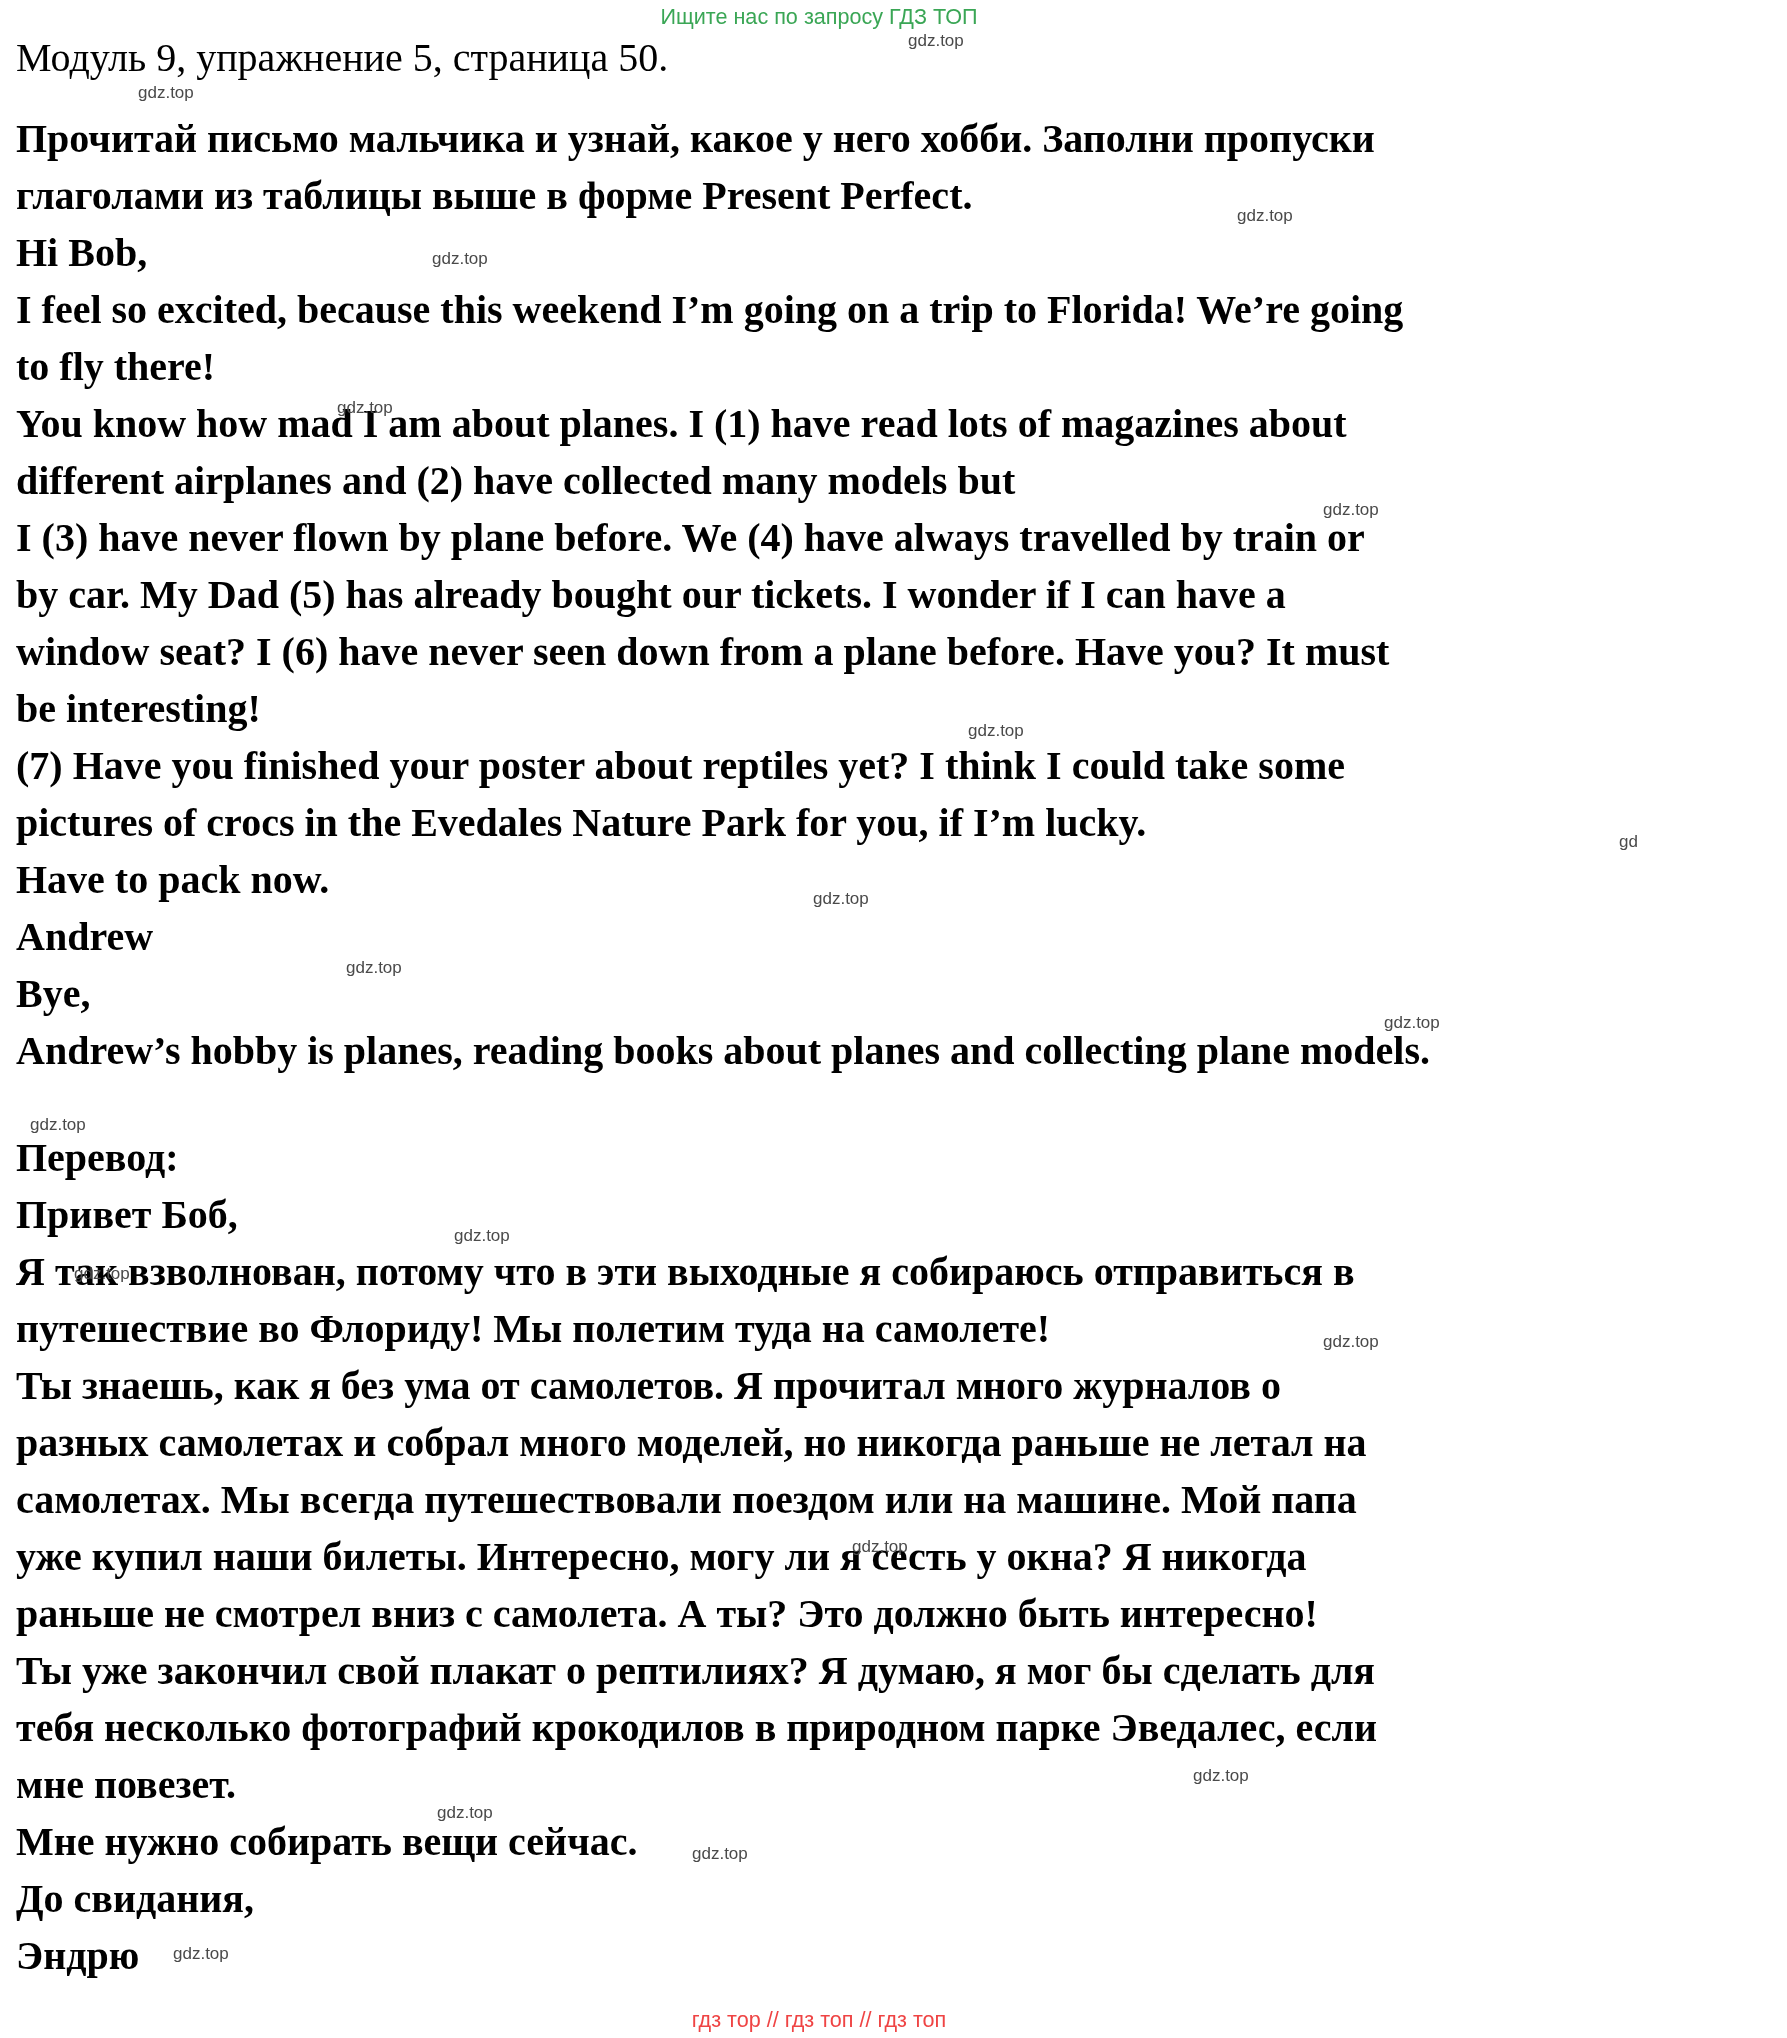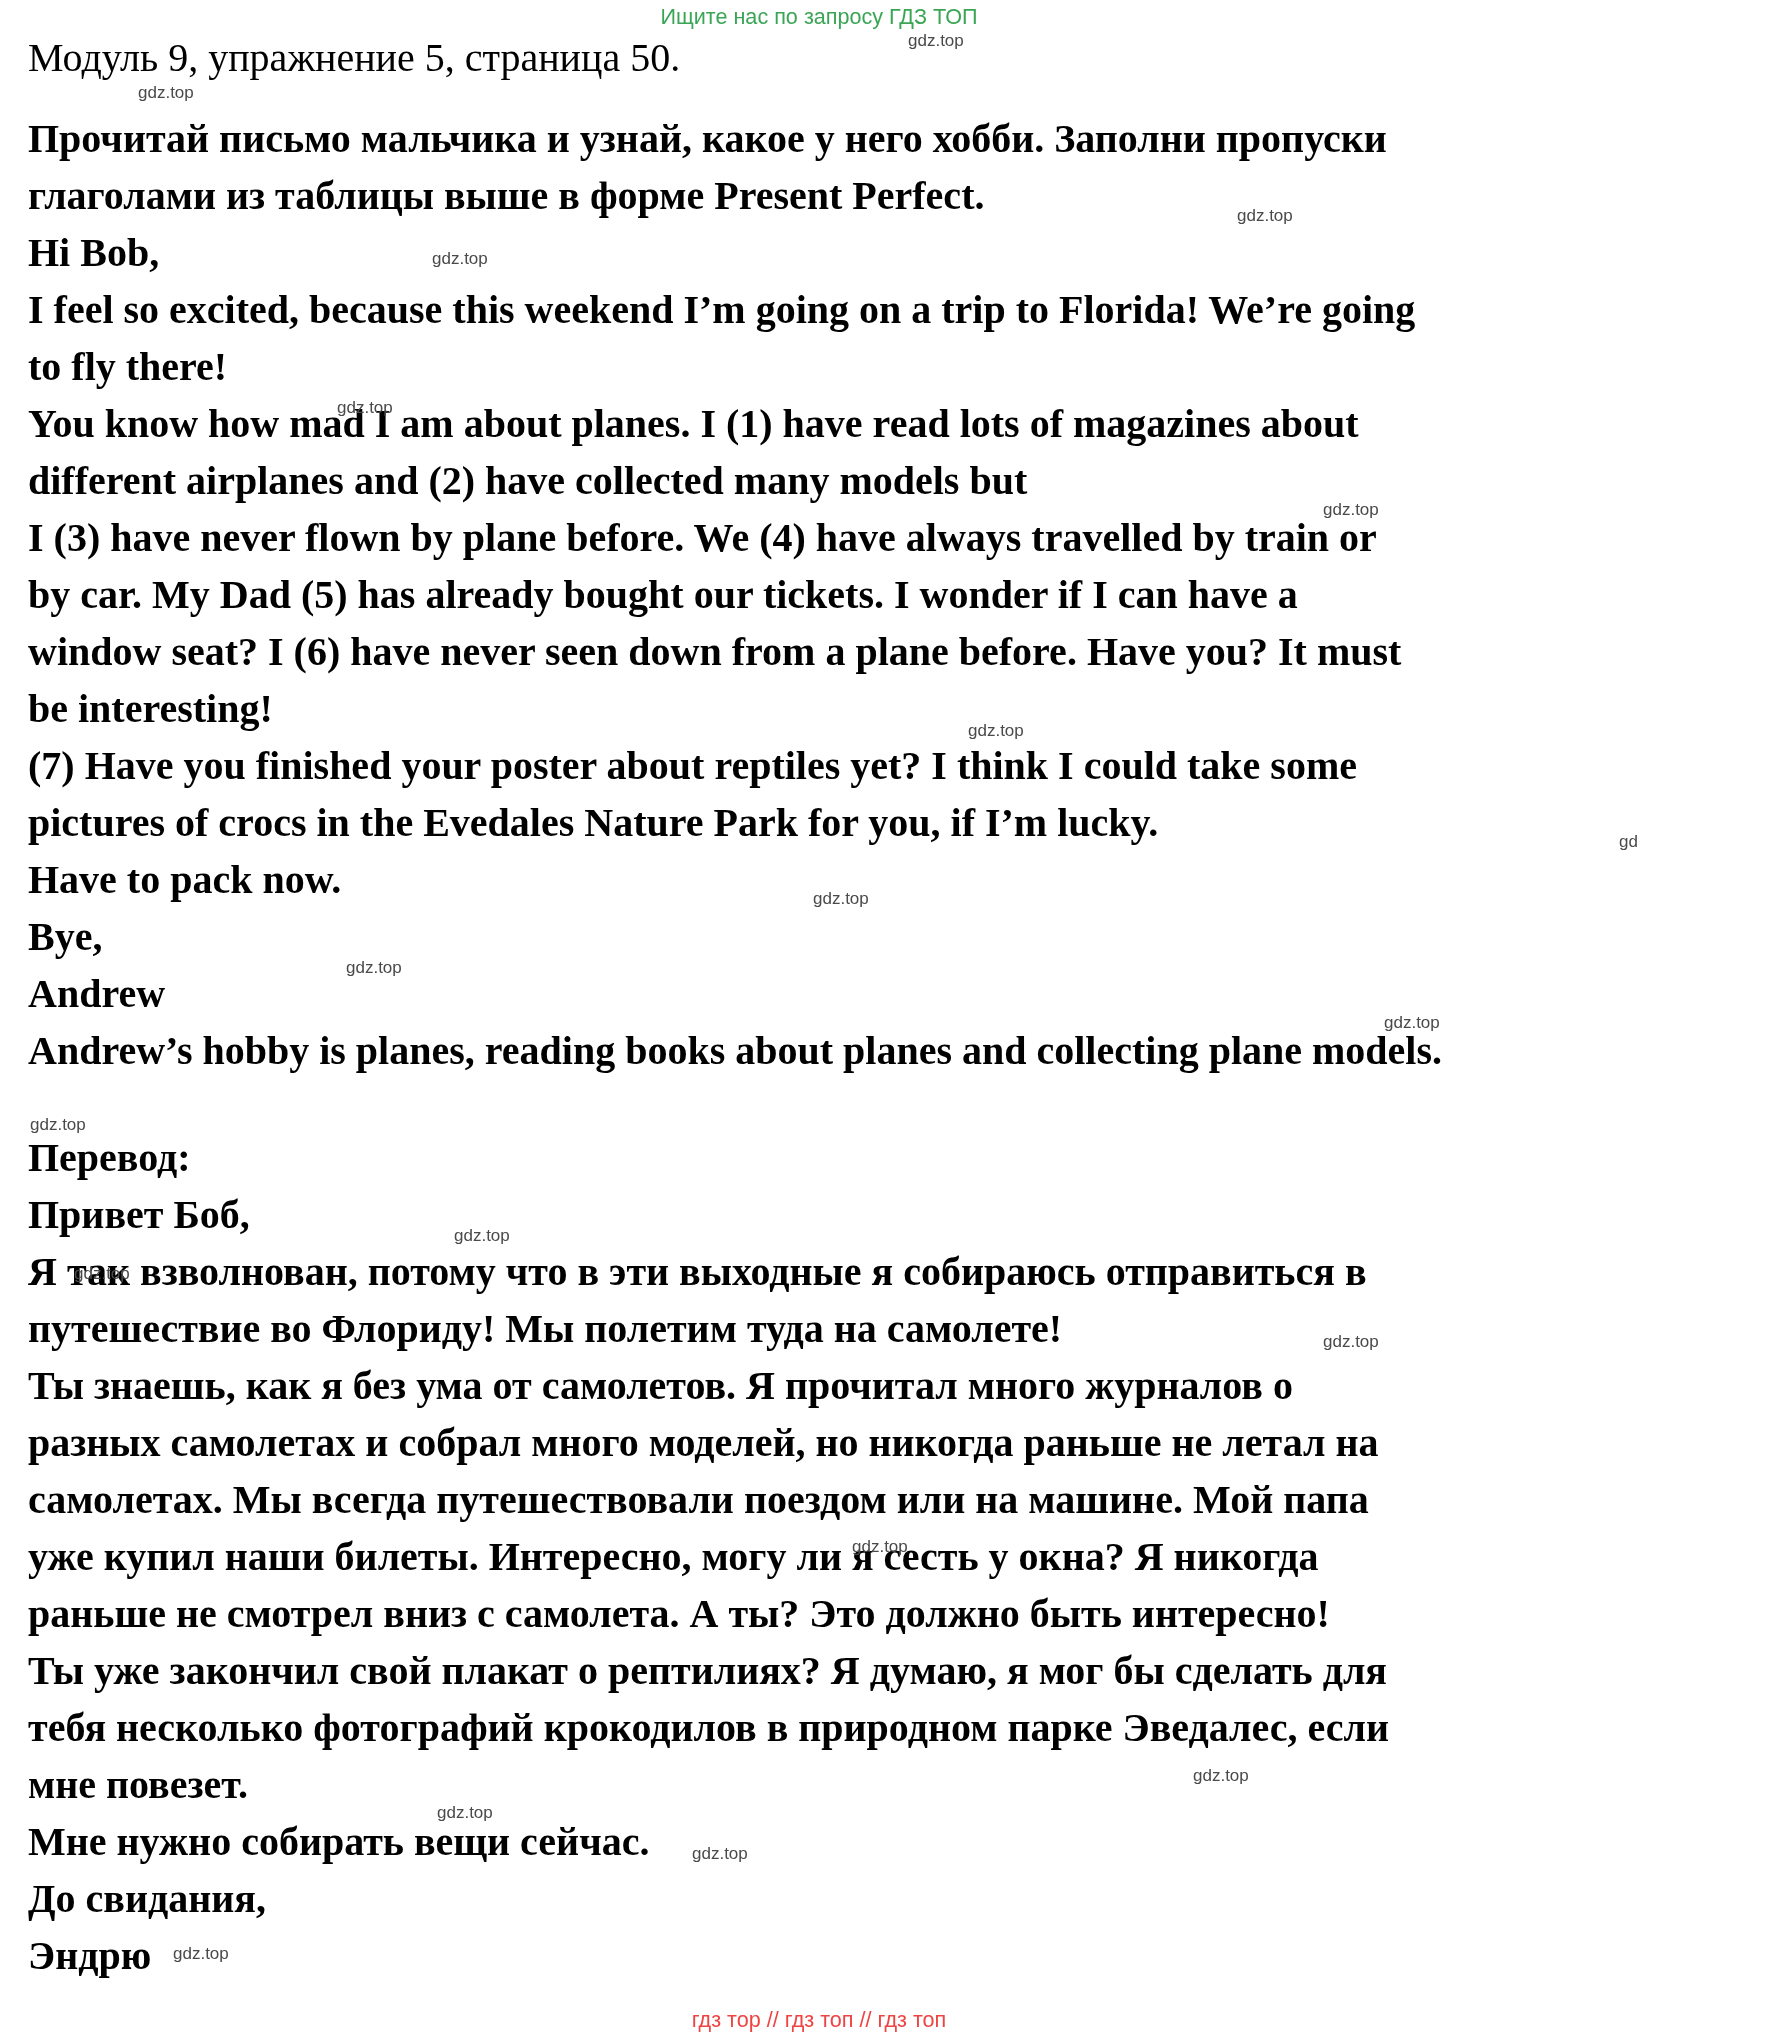--- a/index.html
+++ b/index.html
@@ -15,21 +15,21 @@
     background: #ffffff;
     overflow: hidden;
   }
   .top-banner {
     position: absolute; top: 4.3px; left: 0; width: 100%;
     text-align: center;
     font-family: "Liberation Sans", "DejaVu Sans", sans-serif;
     font-size: 21.6px; color: #3aa655;
   }
   .content {
-    position: absolute; top: 29px; left: 28px; right: 17.3px;
+    position: absolute; top: 29px; left: 16px; right: 17.3px;
     font-size: 40px; line-height: 57px;
   }
   .title { font-size: 40px; font-weight: normal; margin-bottom: 24px; }
   .instruction { margin-bottom: 38px; }
   .para { margin: 0; }
   .translation { margin-top: 50px; }
   .bold { font-weight: bold; }
   .seg { font-weight: bold; text-align: right; }
   .seg-bold { font-weight: bold; }
   .wm {
@@ -57,22 +57,22 @@
 
     <p class="para instruction"><span class="seg">Прочитай письмо мальчика и узнай, какое у него хобби. Заполни пропуски</span><br><span class="seg">глаголами из таблицы выше в форме Present Perfect.</span></p>
 
     <div class="letter">
       <p class="para"><span class="seg">Hi Bob,</span></p>
       <p class="para"><span class="seg">I feel so excited, because this weekend I’m going on a trip to Florida! We’re going</span><br><span class="seg">to fly there!</span></p>
       <p class="para"><span class="seg">You know how mad I am about planes. I </span><span class="seg-bold">(1) have read</span><span class="seg"> lots of magazines about</span><br><span class="seg">different airplanes and </span><span class="seg-bold">(2) have collected</span><span class="seg"> many models but</span></p>
       <p class="para"><span class="seg">I </span><span class="seg-bold">(3) have</span><span class="seg"> never </span><span class="seg-bold">flown</span><span class="seg"> by plane before. We </span><span class="seg-bold">(4) have</span><span class="seg"> always </span><span class="seg-bold">travelled</span><span class="seg"> by train or</span><br><span class="seg">by car. My Dad </span><span class="seg-bold">(5) has</span><span class="seg"> already </span><span class="seg-bold">bought</span><span class="seg"> our tickets. I wonder if I can have a</span><br><span class="seg">window seat? I </span><span class="seg-bold">(6) have</span><span class="seg"> never </span><span class="seg-bold">seen</span><span class="seg"> down from a plane before. Have you? It must</span><br><span class="seg">be interesting!</span></p>
       <p class="para"><span class="seg-bold">(7) Have</span><span class="seg"> you </span><span class="seg-bold">finished</span><span class="seg"> your poster about reptiles yet? I think I could take some</span><br><span class="seg">pictures of crocs in the Evedales Nature Park for you, if I’m lucky.</span></p>
       <p class="para"><span class="seg">Have to pack now.</span></p>
+      <p class="para"><span class="seg">Andrew</span></p>
       <p class="para"><span class="seg">Bye,</span></p>
-      <p class="para"><span class="seg">Andrew</span></p>
       <p class="para"><span class="seg">Andrew’s hobby is planes, reading books about planes and collecting plane models</span><span class="seg-bold">.</span></p>
     </div>
 
     <div class="translation">
       <p class="para bold">Перевод:</p>
       <p class="para"><span class="seg">Привет Боб,</span></p>
       <p class="para"><span class="seg">Я так взволнован, потому что в эти выходные я собираюсь отправиться в</span><br><span class="seg">путешествие во Флориду! Мы полетим туда на самолете!</span></p>
       <p class="para"><span class="seg">Ты знаешь, как я без ума от самолетов. Я прочитал много журналов о</span><br><span class="seg">разных самолетах и собрал много моделей, но никогда раньше не летал на</span><br><span class="seg">самолетах. Мы всегда путешествовали поездом или на машине. Мой папа</span><br><span class="seg">уже купил наши билеты. Интересно, могу ли я сесть у окна? Я никогда</span><br><span class="seg">раньше не смотрел вниз с самолета. А ты? Это должно быть интересно!</span></p>
       <p class="para"><span class="seg">Ты уже закончил свой плакат о рептилиях? Я думаю, я мог бы сделать для</span><br><span class="seg">тебя несколько фотографий крокодилов в природном парке Эведалес, если</span><br><span class="seg">мне повезет.</span></p>
       <p class="para"><span class="seg">Мне нужно собирать вещи сейчас.</span></p>

